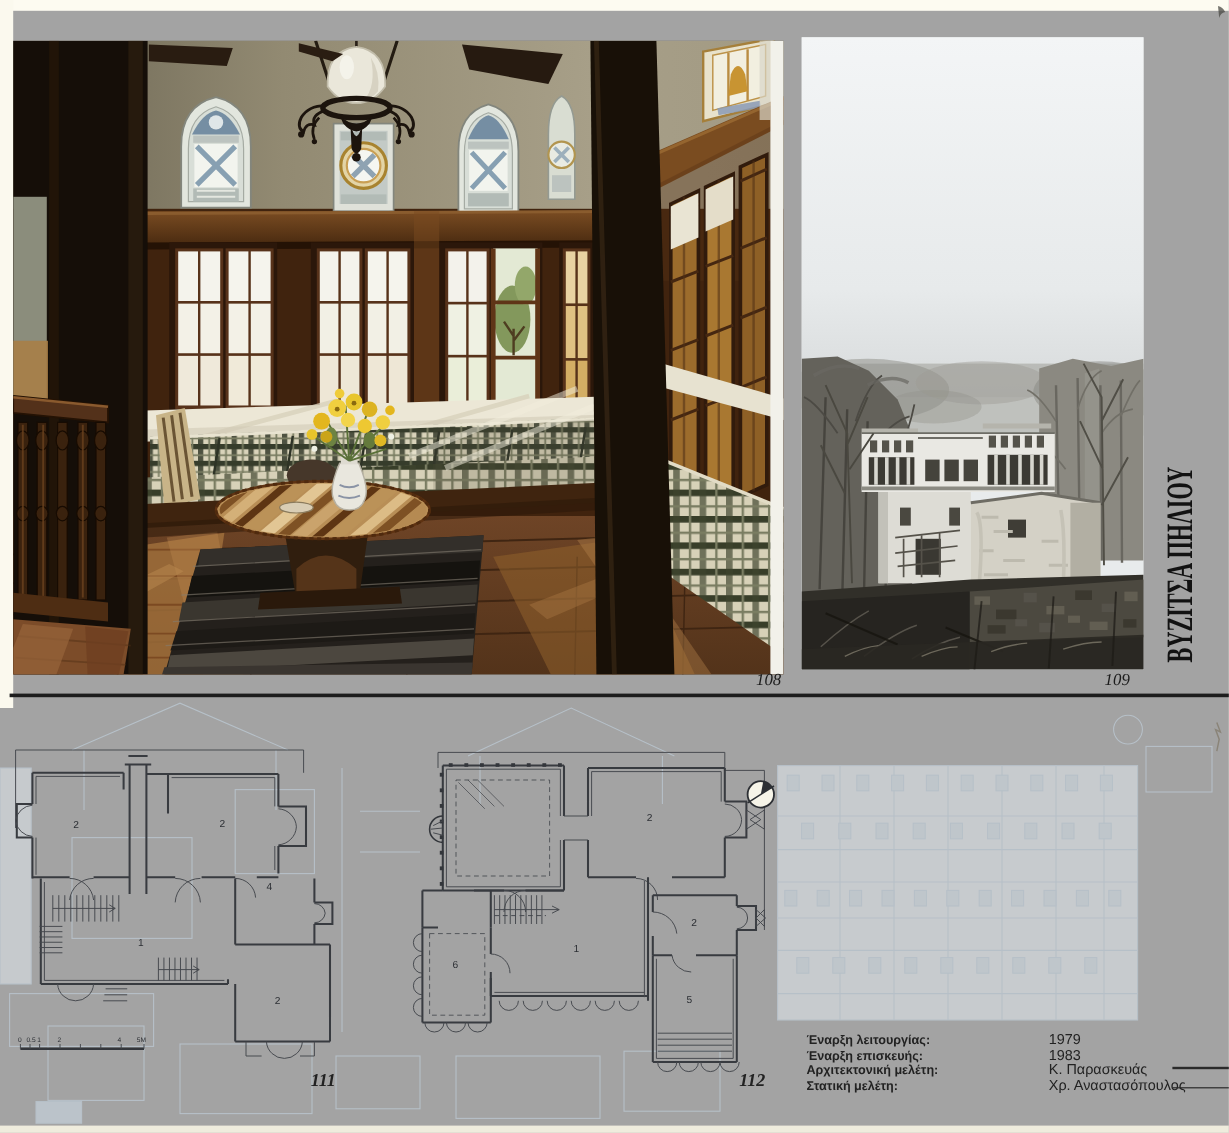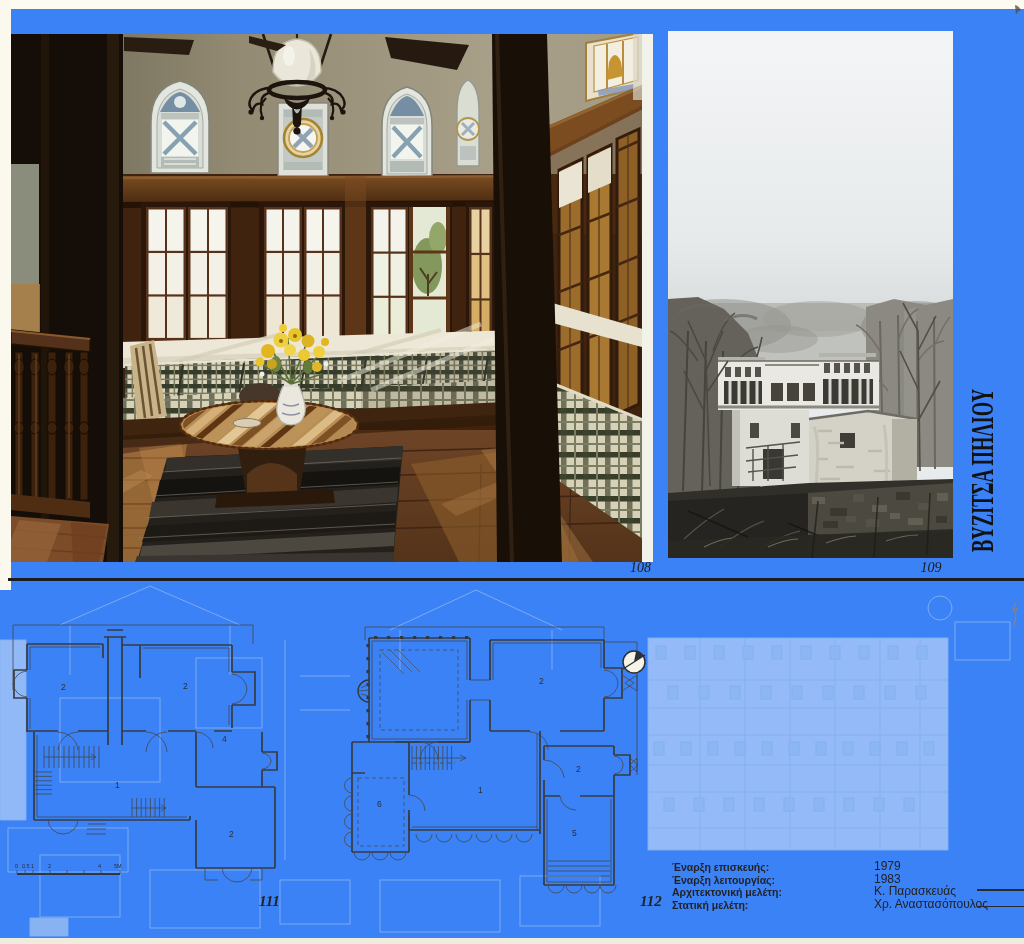--- a/index.html
+++ b/index.html
@@ -1,17 +1,17 @@
 <!DOCTYPE html>
 <html><head>
 <meta charset="utf-8">
 <style>
   html,body{margin:0;padding:0;}
   body{width:1024px;height:944px;overflow:hidden;background:#f5f2e4;font-family:"Liberation Sans",sans-serif;}
-  #page{position:absolute;left:0;top:0;width:1024px;height:944px;background:#3b82f6;}
+  #page{position:absolute;left:0;top:0;width:1024px;height:944px;background:#a3a3a3;}
   .abs{position:absolute;}
 </style>
 </head>
 <body>
 <div id="page">
 
   <div class="abs" style="left:0;top:938px;width:1024px;height:6px;background:#efecdd;"></div>
 
   <div class="abs" style="left:0;top:0;width:1024px;height:9px;background:#fdfbf1;"></div>
 
@@ -781,25 +781,25 @@
             <text x="377" y="227">6</text>
 <text x="576" y="192">2</text>
             <text x="572" y="256">5</text>
 </g>
 </g>
 </svg>
   </div>
 
   <div class="abs" style="left:259px;top:893px;width:34px;font:italic bold 15px 'Liberation Serif',serif;color:#222;">111</div>
 
-  <div class="abs" style="left:616px;top:893px;width:34px;font:italic bold 15px 'Liberation Serif',serif;color:#222;margin-left:24px;">112</div>
+  <div class="abs" style="left:616px;top:893px;width:34px;font:italic bold 15px 'Liberation Serif',serif;color:#222;">112</div>
 
   <div class="abs" style="left:672px;top:861px;width:330px;font:bold 10.5px/12.7px 'Liberation Sans',sans-serif;color:#222;">
+    <div>Έναρξη λειτουργίας:</div>
     <div>Έναρξη επισκευής:</div>
-    <div>Έναρξη λειτουργίας:</div>
     <div>Αρχιτεκτονική μελέτη:</div>
     <div>Στατική μελέτη:</div>
   </div>
   <div class="abs" style="left:830px;top:860px;width:194px;font:12px/12.7px 'Liberation Sans',sans-serif;color:#222;margin-left:44px;">
     <div>1979</div>
     <div>1983</div>
     <div>Κ. Παρασκευάς</div>
     <div>Χρ. Αναστασόπουλος</div>
   </div>
 

